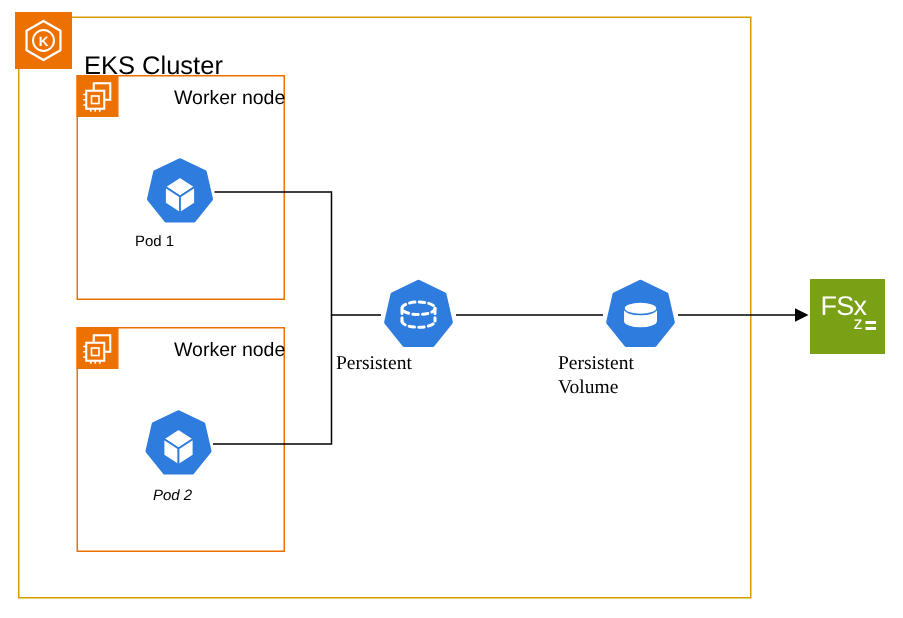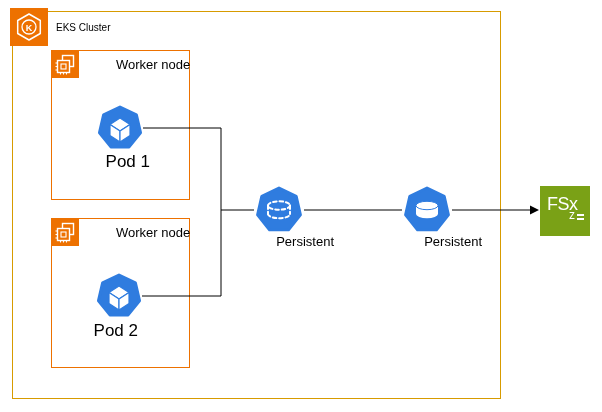--- a/index.html
+++ b/index.html
@@ -12,43 +12,43 @@
   }
   *{margin:0;padding:0;box-sizing:border-box;}
   body{background:#ffffff;font-family:"Liberation Sans",sans-serif;color:var(--text);}
   .canvas{position:relative;width:602px;height:412px;background:#ffffff;overflow:hidden;}
 
   .cluster-box{position:absolute;left:12px;top:11px;width:489px;height:388px;
     border:1px solid var(--group-border);background:transparent;}
 
   .eks-icon{position:absolute;left:10px;top:8px;width:38px;height:38px;
     background:var(--aws-orange);}
-  .cluster-label{position:absolute;left:56px;top:20px;font-size:10px;line-height:15px;}
+  .cluster-label{position:absolute;left:56px;top:36px;font-size:17px;line-height:15px;}
 
   .worker-box{position:absolute;width:139px;height:150px;border:1px solid var(--aws-orange);}
   .worker-box.w1{left:51px;top:50px;}
   .worker-box.w2{left:51px;top:218px;}
   .worker-icon{position:absolute;width:28px;height:28px;background:var(--aws-orange);}
   .worker-icon.w1{left:51px;top:50px;}
   .worker-icon.w2{left:51px;top:218px;}
   .worker-label{position:absolute;font-size:13px;line-height:15px;margin-left:28px;}
   .worker-label.w1{left:88px;top:57px;}
   .worker-label.w2{left:88px;top:225px;}
 
   .pod-icon{position:absolute;width:46px;height:46px;}
   .pod-icon.p1{left:97px;top:105px;}
   .pod-icon.p2{left:96px;top:273px;}
-  .pod-label{position:absolute;width:60px;text-align:right;font-size:17px;line-height:15px;}
+  .pod-label{position:absolute;width:60px;text-align:left;font-size:10px;line-height:15px;}
   .pod-label.p1{left:90px;top:154px;}
-  .pod-label.p2{left:78px;top:323px;}
+  .pod-label.p2{left:102px;top:323px;font-style:italic;}
 
   .hept-icon{position:absolute;width:48px;height:48px;}
   .hept-icon.pvc{left:255px;top:186px;}
   .hept-icon.pv{left:403px;top:186px;}
-  .hept-label{position:absolute;width:110px;text-align:right;font-size:13px;line-height:16px;}
+  .hept-label{position:absolute;width:110px;text-align:left;font-size:13px;line-height:16px;font-family:Liberation Serif, serif;}
   .hept-label.pvc{left:224px;top:234px;}
   .hept-label.pv{left:372px;top:234px;}
 
   .fsx-icon{position:absolute;left:540px;top:186px;width:50px;height:50px;
     background:var(--fsx-green);color:#ffffff;}
   .fsx-main{position:absolute;left:7px;top:8px;font-size:18px;line-height:20px;letter-spacing:-0.5px;}
   .fsx-sub{position:absolute;left:29px;top:23px;display:flex;align-items:flex-end;}
   .fsx-sub-z{font-size:12px;line-height:13px;}
   .fsx-bars{display:flex;flex-direction:column;gap:2px;margin-left:2px;margin-bottom:2px;}
   .fsx-bars span{display:block;width:7px;height:2px;background:#ffffff;}
@@ -148,20 +148,21 @@
 
   <div class="hept-icon pv">
     <svg width="48" height="48" viewBox="0 0 48 48">
       <polygon points="24,2 41.2,10.3 45.4,28.9 33.5,43.8 14.5,43.8 2.6,28.9 6.8,10.3" fill="var(--k8s-blue)" stroke="var(--k8s-blue)" stroke-width="3" stroke-linejoin="round"></polygon>
       <path d="M13 19.5 L13 28 A11 4.2 0 0 0 35 28 L35 19.5 Z" fill="#ffffff"></path>
       <ellipse cx="24" cy="19.5" rx="11" ry="4.2" fill="#ffffff" stroke="var(--k8s-blue)" stroke-width="1"></ellipse>
     </svg>
   </div>
   <div class="hept-label pv">
     <div>Persistent</div>
+    <div>Volume</div>
   </div>
 
   <div class="fsx-icon">
     <div class="fsx-main">FSx</div>
     <div class="fsx-sub">
       <span class="fsx-sub-z">z</span>
       <span class="fsx-bars">
           <span></span>
           <span></span>
         </span>

